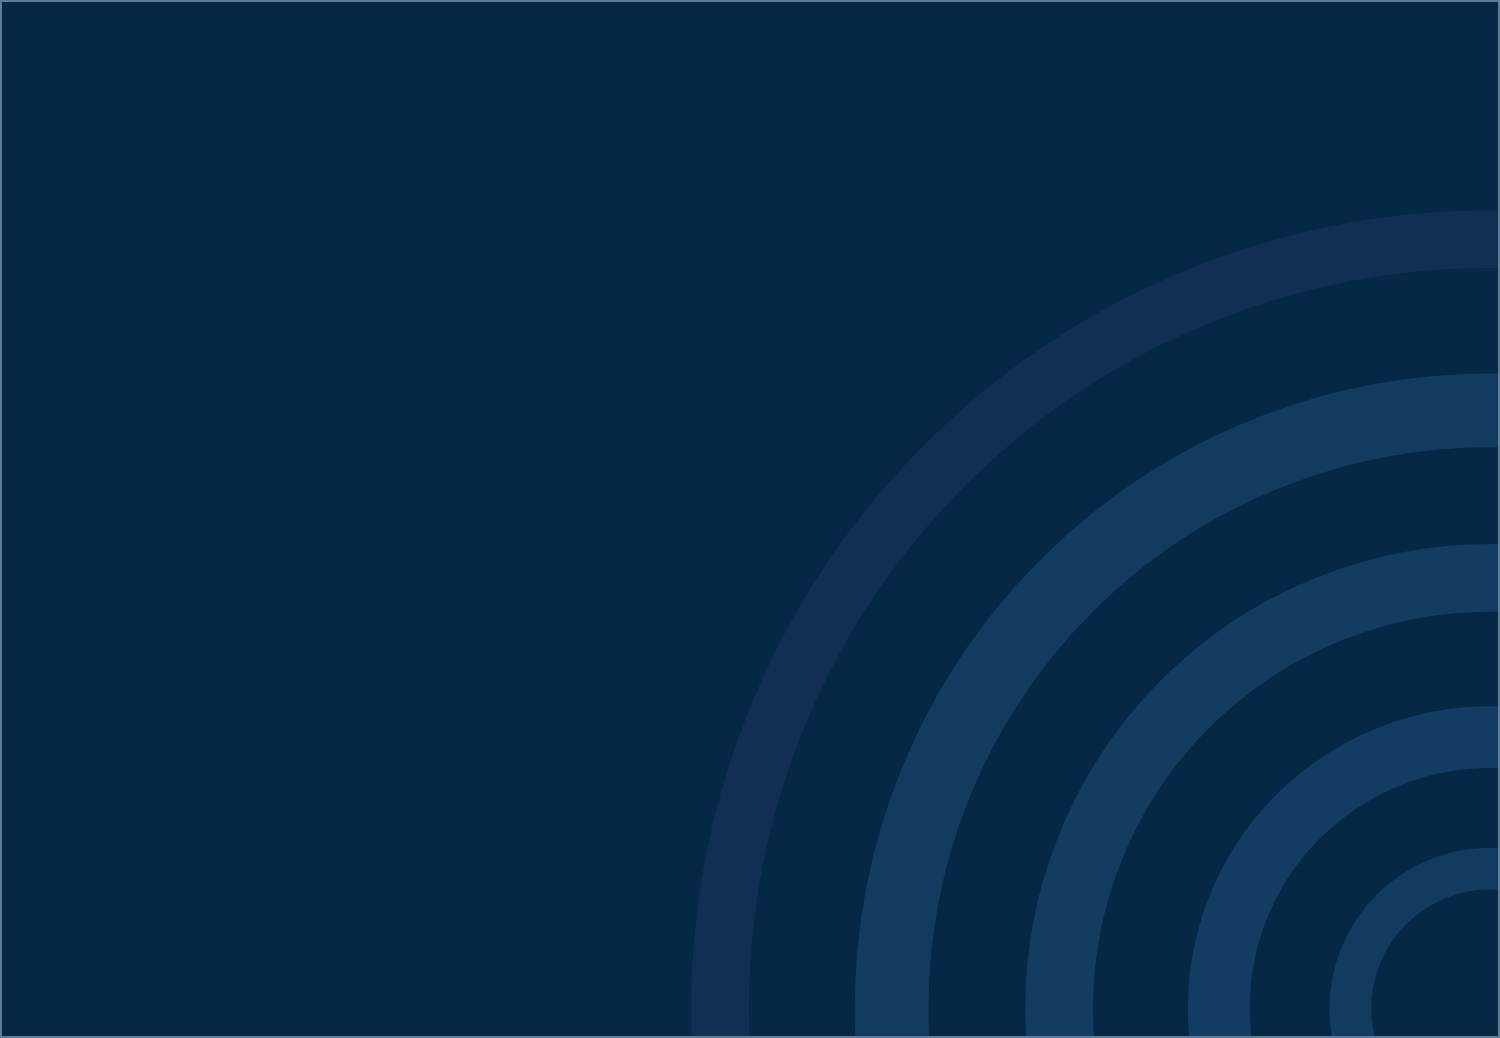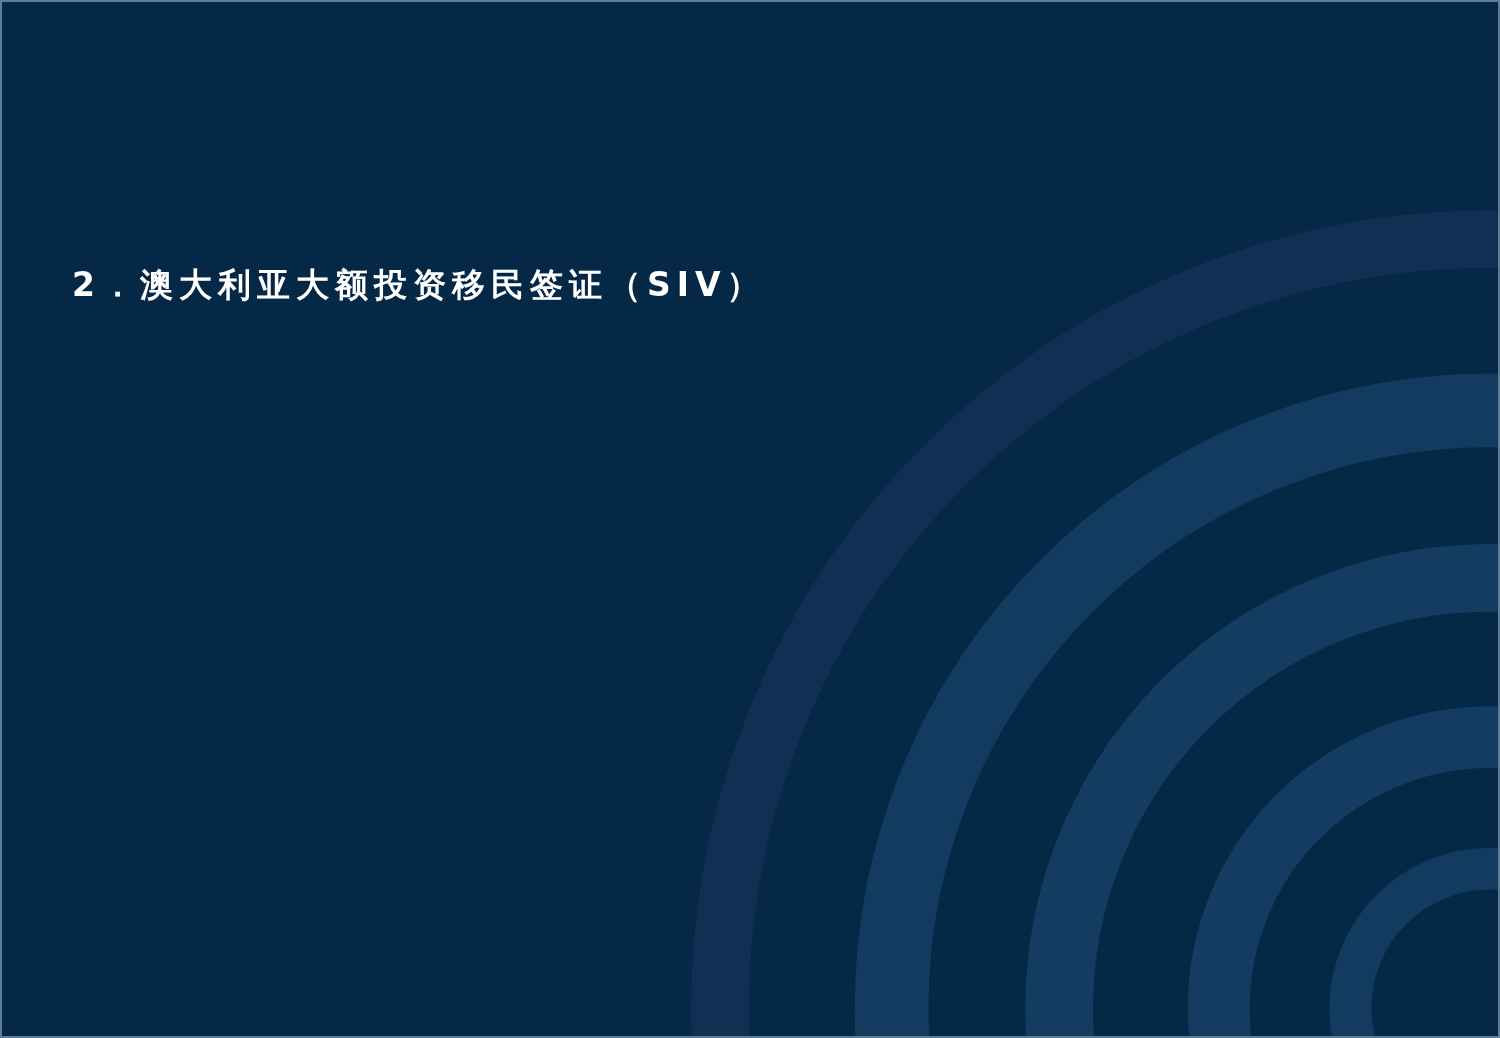--- a/index.html
+++ b/index.html
@@ -70,17 +70,14 @@
       <circle cx="1492" cy="1010" r="600" stroke="#133a5f" stroke-width="74"></circle>
 
       <circle cx="1492" cy="1010" r="432" stroke="#143b60" stroke-width="68"></circle>
 
       <circle cx="1492" cy="1010" r="272" stroke="#143c62" stroke-width="62"></circle>
 
       <circle cx="1492" cy="1010" r="140" stroke="#133a5f" stroke-width="42"></circle>
     </g>
   </svg>
 
-  <div class="title-block">
-    <h1 class="slide-title">2．澳大利亚大额投资移民签证（SIV）</h1>
-  </div>
 
 </div>
 
 </body></html>

